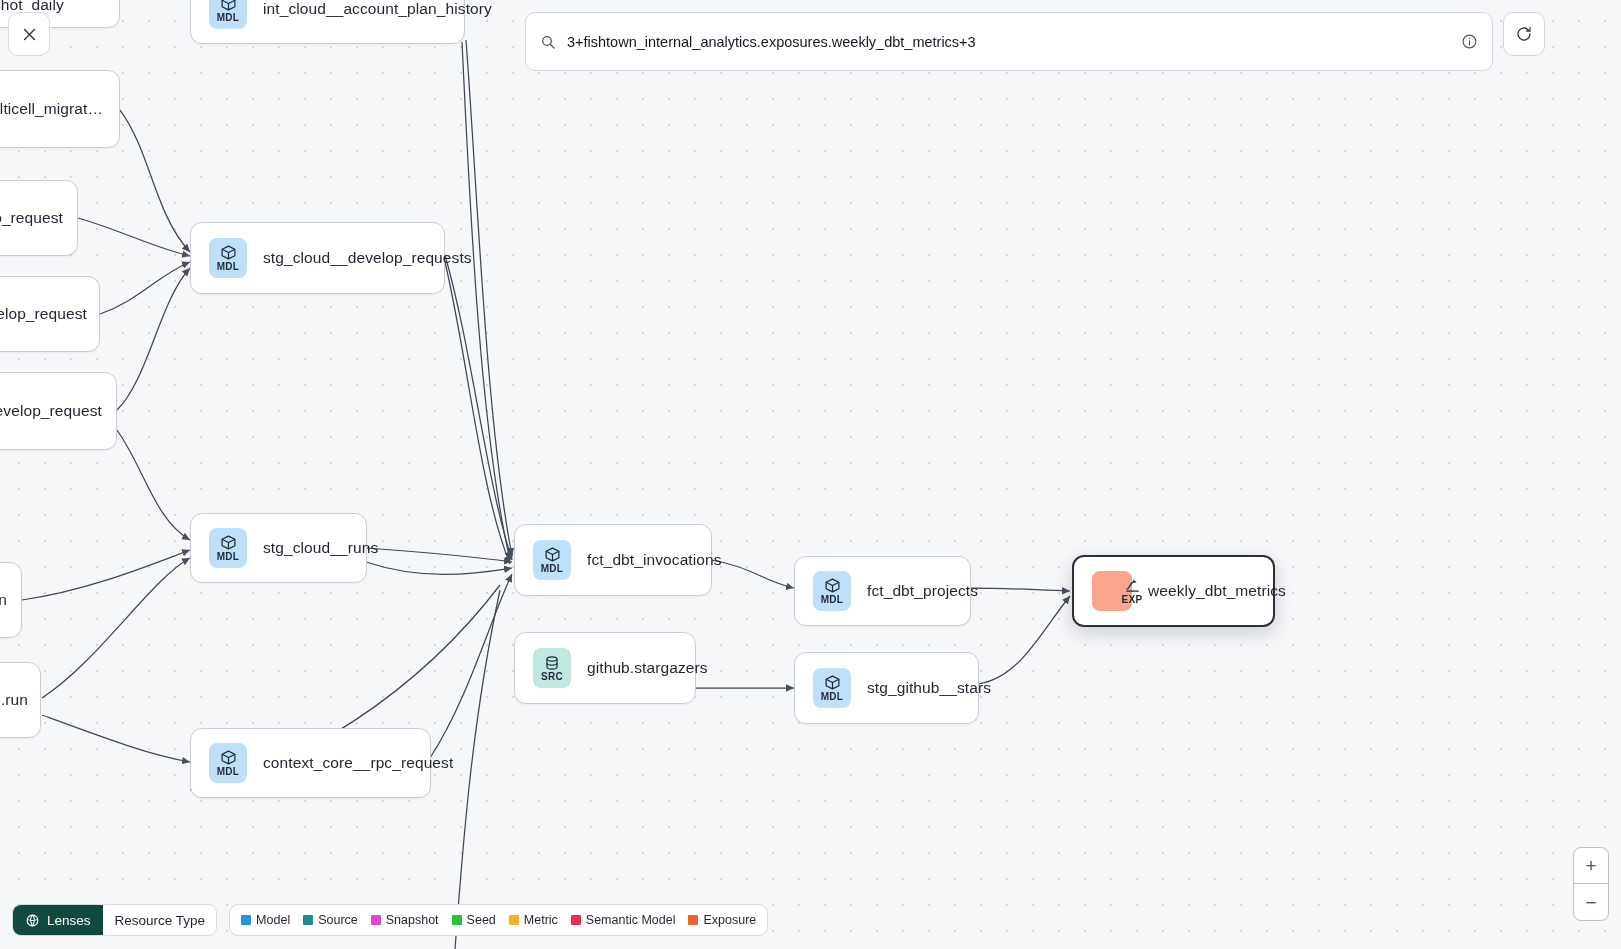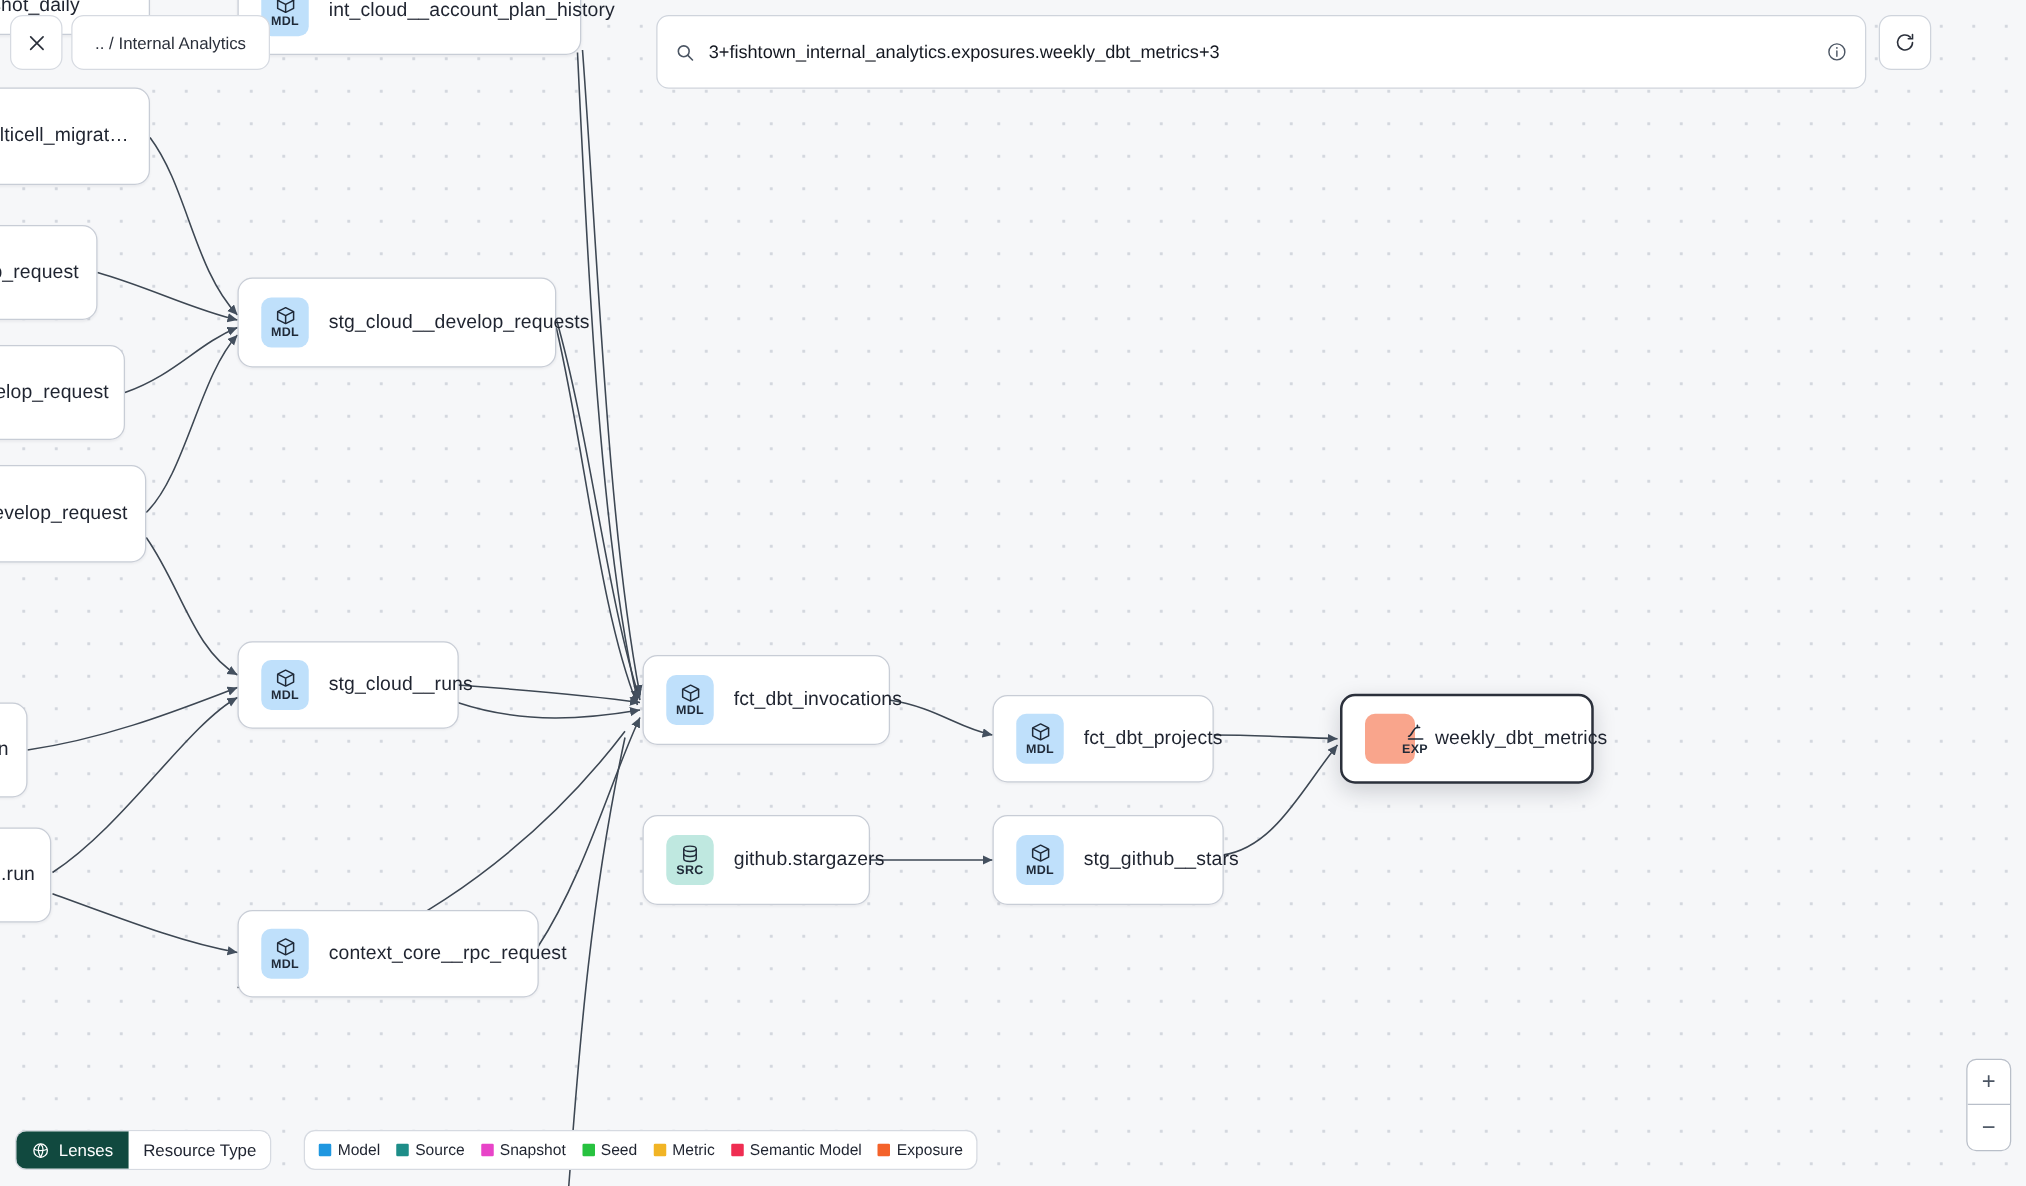--- a/index.html
+++ b/index.html
@@ -87,21 +87,21 @@
   }
   .refresh-btn {
     position: absolute; left: 1503px; top: 12px;
     width: 42px; height: 44px;
     background: #fff; border: 1px solid #cfd4dc; border-radius: 10px;
     display: flex; align-items: center; justify-content: center;
     z-index: 30;
   }
 
   
-  .bottom-left { position: absolute; left: 12px; bottom: 13px; display: flex; gap: 26px; z-index: 30; }
+  .bottom-left { position: absolute; left: 12px; bottom: 13px; display: flex; gap: 12px; z-index: 30; }
   .pill-group {
     display: flex; align-items: stretch;
     background: #fff; border: 1px solid #d6dae1; border-radius: 9px;
     overflow: hidden; height: 32px;
   }
   .lenses-btn {
     background: #11493f; color: #fff;
     display: flex; align-items: center; gap: 7px;
     padding: 0 12px; font-size: 13.5px; font-weight: 500;
   }
@@ -262,21 +262,21 @@
       <svg width="17" height="17" viewBox="0 0 24 24" fill="none" stroke="#1f2937" stroke-width="1.7" stroke-linejoin="round">
         <path d="M12 3 21 7.5 12 12 3 7.5z"></path>
           <path d="M3 7.5v9L12 21l9-4.5v-9"></path>
           <path d="M12 12v9"></path>
       </svg>
       <span class="btxt">MDL</span>
     </span>
     <span class="node-label">fct_dbt_invocations</span>
   </div>
 
-  <div class="node" style="left:514px; top:652px; width:182px; height:72px;">
+  <div class="node" style="left:514px; top:632px; width:182px; height:72px;">
     <span class="badge src">
       <svg width="16" height="16" viewBox="0 0 24 24" fill="none" stroke="#1f2937" stroke-width="1.7">
         <ellipse cx="12" cy="6" rx="7.5" ry="3.2"></ellipse>
         <path d="M4.5 6v12c0 1.77 3.36 3.2 7.5 3.2s7.5-1.43 7.5-3.2V6"></path>
         <path d="M4.5 12c0 1.77 3.36 3.2 7.5 3.2s7.5-1.43 7.5-3.2"></path>
       </svg>
       <span class="btxt">SRC</span>
     </span>
     <span class="node-label">github.stargazers</span>
   </div>
@@ -316,23 +316,20 @@
     </span>
     <span class="node-label">weekly_dbt_metrics</span>
   </div>
 
   <div class="close-btn">
     <svg width="17" height="17" viewBox="0 0 24 24" stroke="#2b303b" stroke-width="1.9" stroke-linecap="round">
       <path d="M5 5 L19 19 M19 5 L5 19"></path>
     </svg>
   </div>
 
-  <div class="breadcrumb-chip">
-    <span>.. / Internal Analytics</span>
-  </div>
 
   <div class="search-wrap">
     <svg width="16" height="16" viewBox="0 0 24 24" fill="none" stroke="#4b5563" stroke-width="1.9" stroke-linecap="round">
       <circle cx="10.5" cy="10.5" r="6.5"></circle>
         <path d="M15.4 15.4 L21 21"></path>
     </svg>
     <input class="search-input" value="3+fishtown_internal_analytics.exposures.weekly_dbt_metrics+3" style="">
     <svg width="17" height="17" viewBox="0 0 24 24" fill="none" stroke="#4b5563" stroke-width="1.6">
       <circle cx="12" cy="12" r="9"></circle>
         <path d="M12 11v6" stroke-linecap="round"></path>

